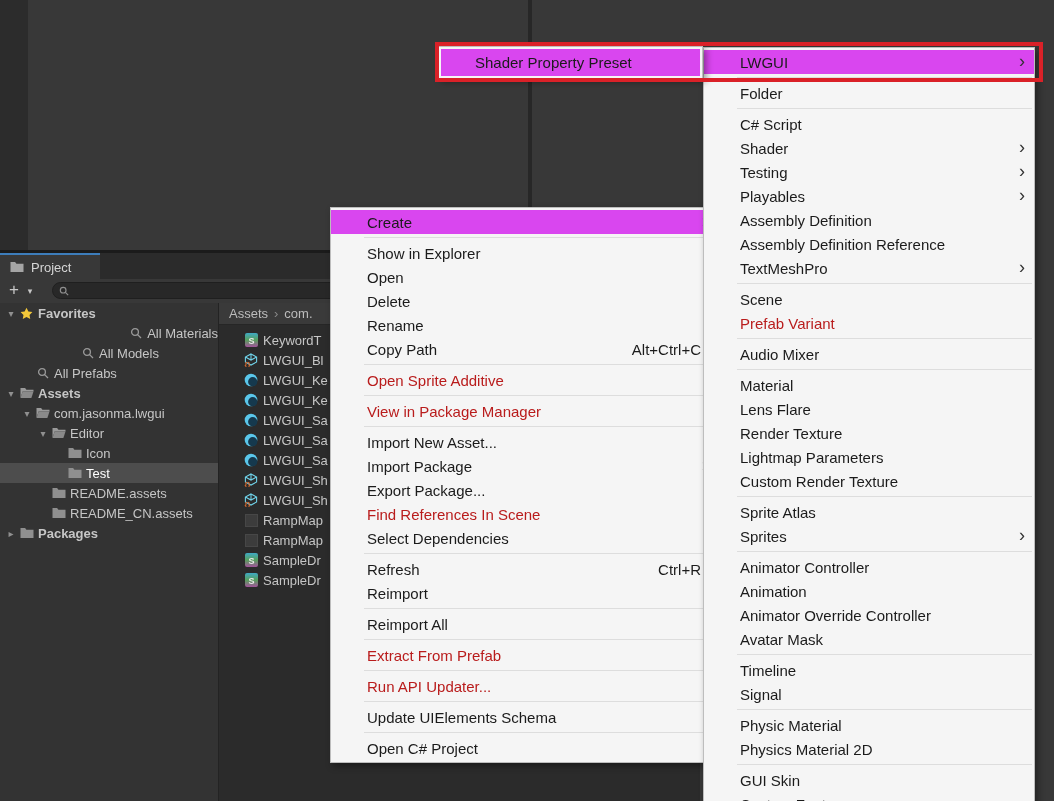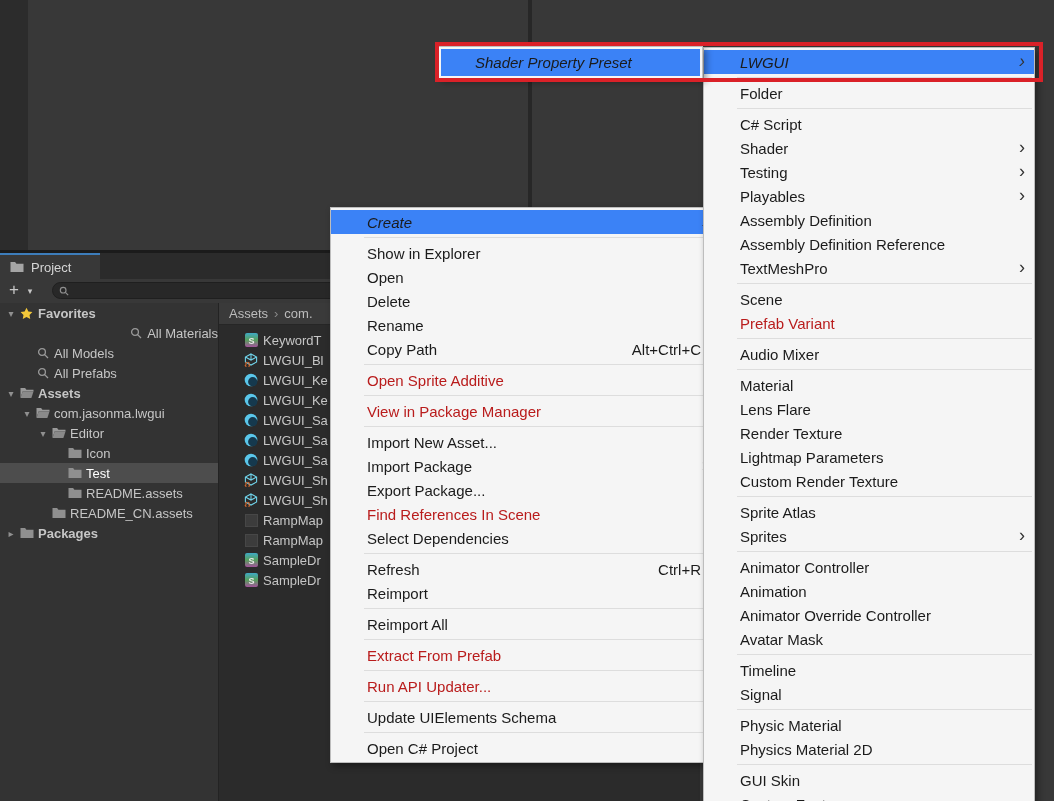--- a/index.html
+++ b/index.html
@@ -59,21 +59,21 @@
   .menu{
     position:absolute;background:#f5f5f5;border:1px solid #bdbdbd;
     box-shadow:3px 3px 7px rgba(0,0,0,.4);
     padding:2px 0;box-sizing:border-box;z-index:10;
   }
   .menu-item{
     height:24px;display:flex;align-items:center;
     padding:0 12px 0 36px;font-size:15px;color:#1b1b1b;
     position:relative;white-space:nowrap;
   }
-  .menu-item.hl{background:#3b82f6;font-style:italic;}
+  .menu-item.hl{background:#d946ef;}
   .menu-item.disabled{color:#b91c1c;}
   .mi-shortcut{margin-left:auto;padding-right:4px;}
   .mi-arrow{position:absolute;right:9px;top:50%;transform:translateY(-54%);font-size:18px;color:#333;line-height:1;}
   .menu-sep{height:1px;background:#dddddd;margin:3px 2px 3px 33px;}
 
   #context-menu{left:330px;top:207px;width:388px;}
   #create-submenu{left:703px;top:47px;width:332px;z-index:11;}
   #preset-menu{left:438px;top:46px;width:265px;padding:2px;z-index:12;}
   #preset-menu .menu-item{height:27px;padding-left:34px;}
 
@@ -126,21 +126,21 @@
     <div class="tree-row" style="padding-left: 20px; justify-content: flex-end;">
       <span class="tri"></span>
       <span class="ticon">
         <svg width="12" height="12" viewBox="0 0 12 12">
           <circle cx="5" cy="5" r="3.4" fill="none" stroke="#9a9a9a" stroke-width="1.3"></circle>
           <line x1="7.6" y1="7.6" x2="11" y2="11" stroke="#9a9a9a" stroke-width="1.3"></line>
         </svg>
       </span>
       <span class="tlabel">All Materials</span>
     </div>
-    <div class="tree-row" style="padding-left: 20px;">
+    <div class="tree-row" style="padding-left: 20px; margin-left: 45px;">
       <span class="tri"></span>
       <span class="ticon">
         <svg width="12" height="12" viewBox="0 0 12 12">
           <circle cx="5" cy="5" r="3.4" fill="none" stroke="#9a9a9a" stroke-width="1.3"></circle>
           <line x1="7.6" y1="7.6" x2="11" y2="11" stroke="#9a9a9a" stroke-width="1.3"></line>
         </svg>
       </span>
       <span class="tlabel">All Models</span>
     </div>
     <div class="tree-row" style="padding-left: 20px;">
@@ -194,21 +194,21 @@
     </div>
     <div class="tree-row selected" style="padding-left: 52px;">
       <span class="tri"></span>
       <span class="ticon">
         <svg width="14" height="12" viewBox="0 0 14 12">
           <path fill="#8f8f8f" d="M.5 1h4.6l1.3 1.8h7.1V11H.5z"></path>
         </svg>
       </span>
       <span class="tlabel">Test</span>
     </div>
-    <div class="tree-row" style="padding-left: 52px;">
+    <div class="tree-row" style="padding-left: 36px;">
       <span class="tri"></span>
       <span class="ticon">
         <svg width="14" height="12" viewBox="0 0 14 12">
           <path fill="#8f8f8f" d="M.5 1h4.6l1.3 1.8h7.1V11H.5z"></path>
         </svg>
       </span>
       <span class="tlabel">README.assets</span>
     </div>
     <div class="tree-row" style="padding-left: 36px;">
       <span class="tri"></span>

